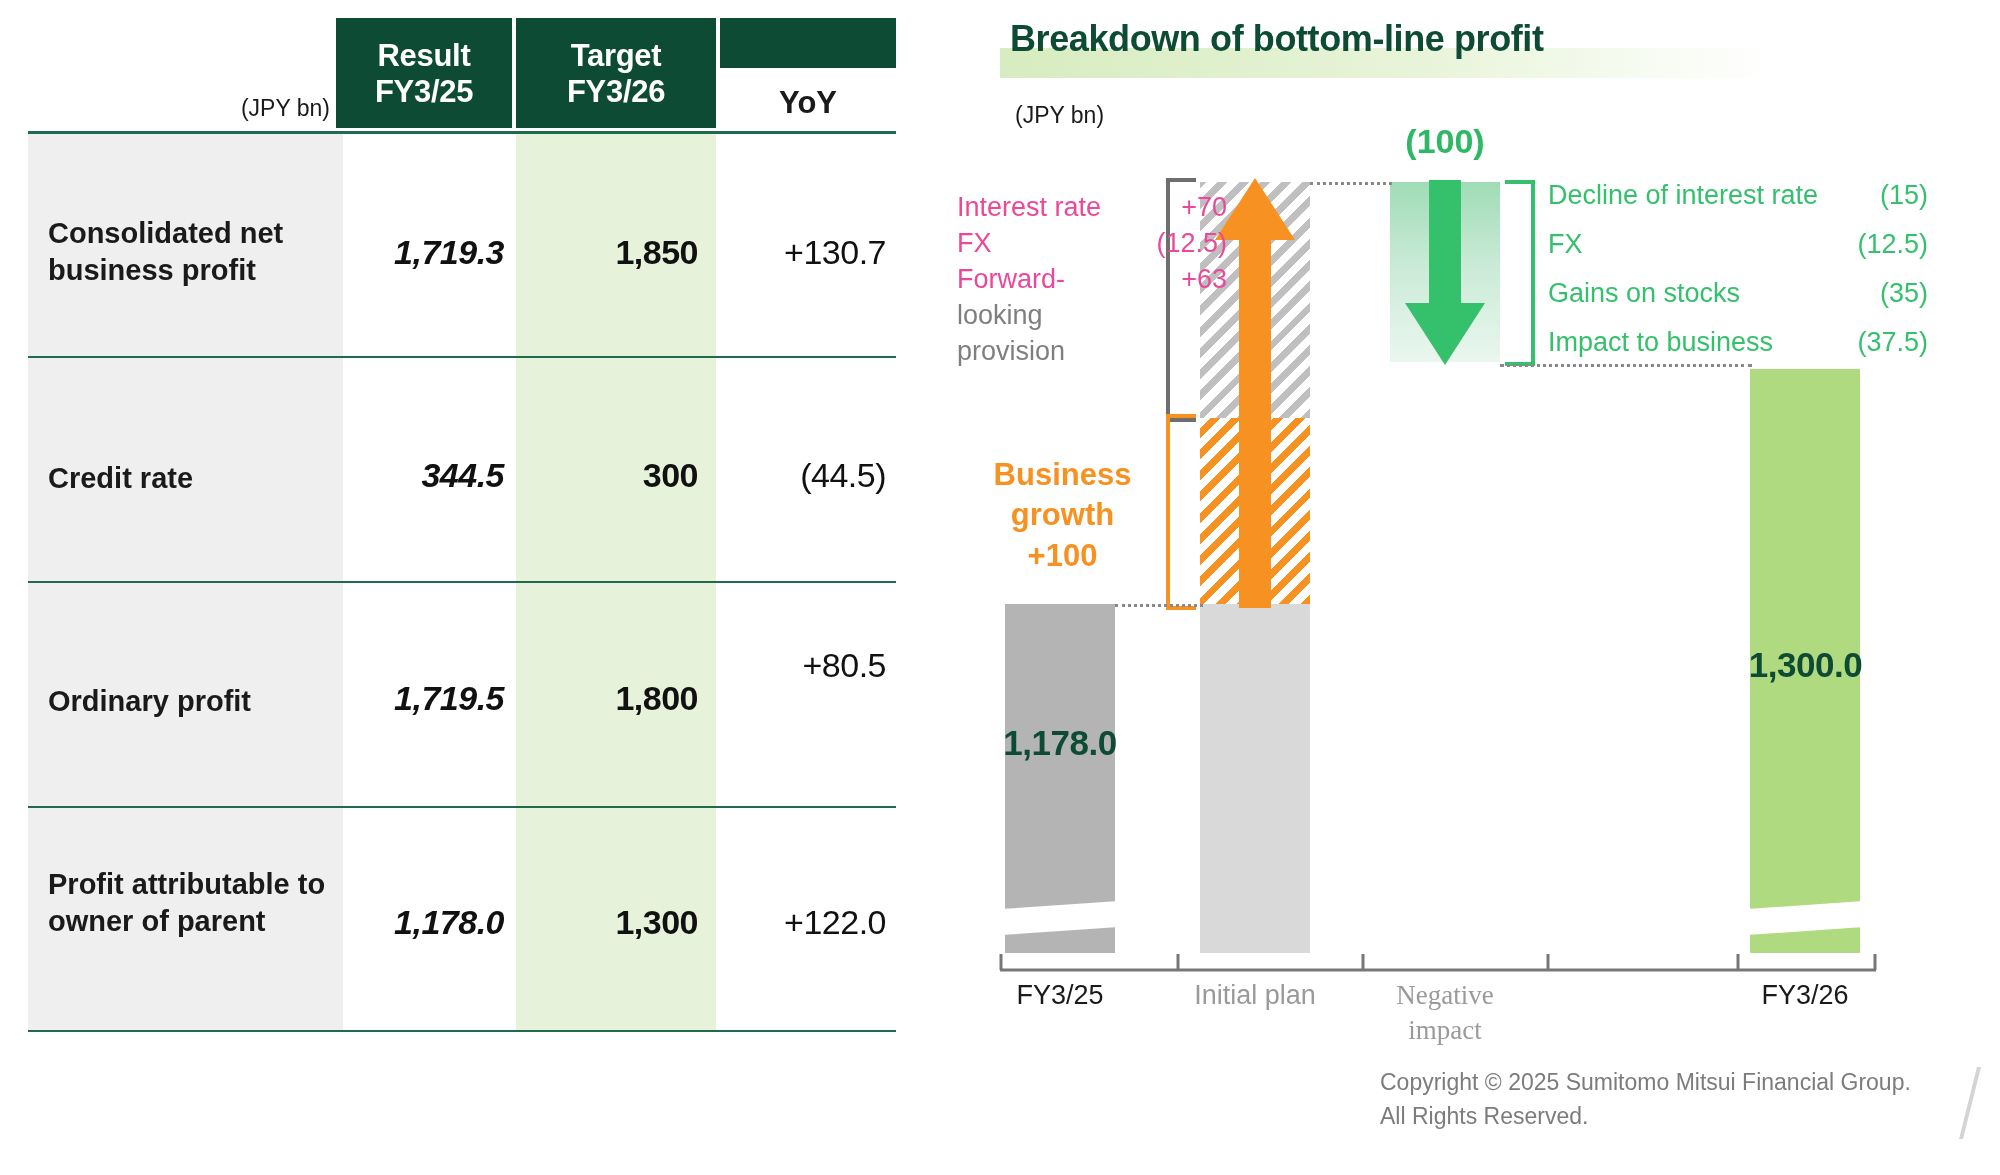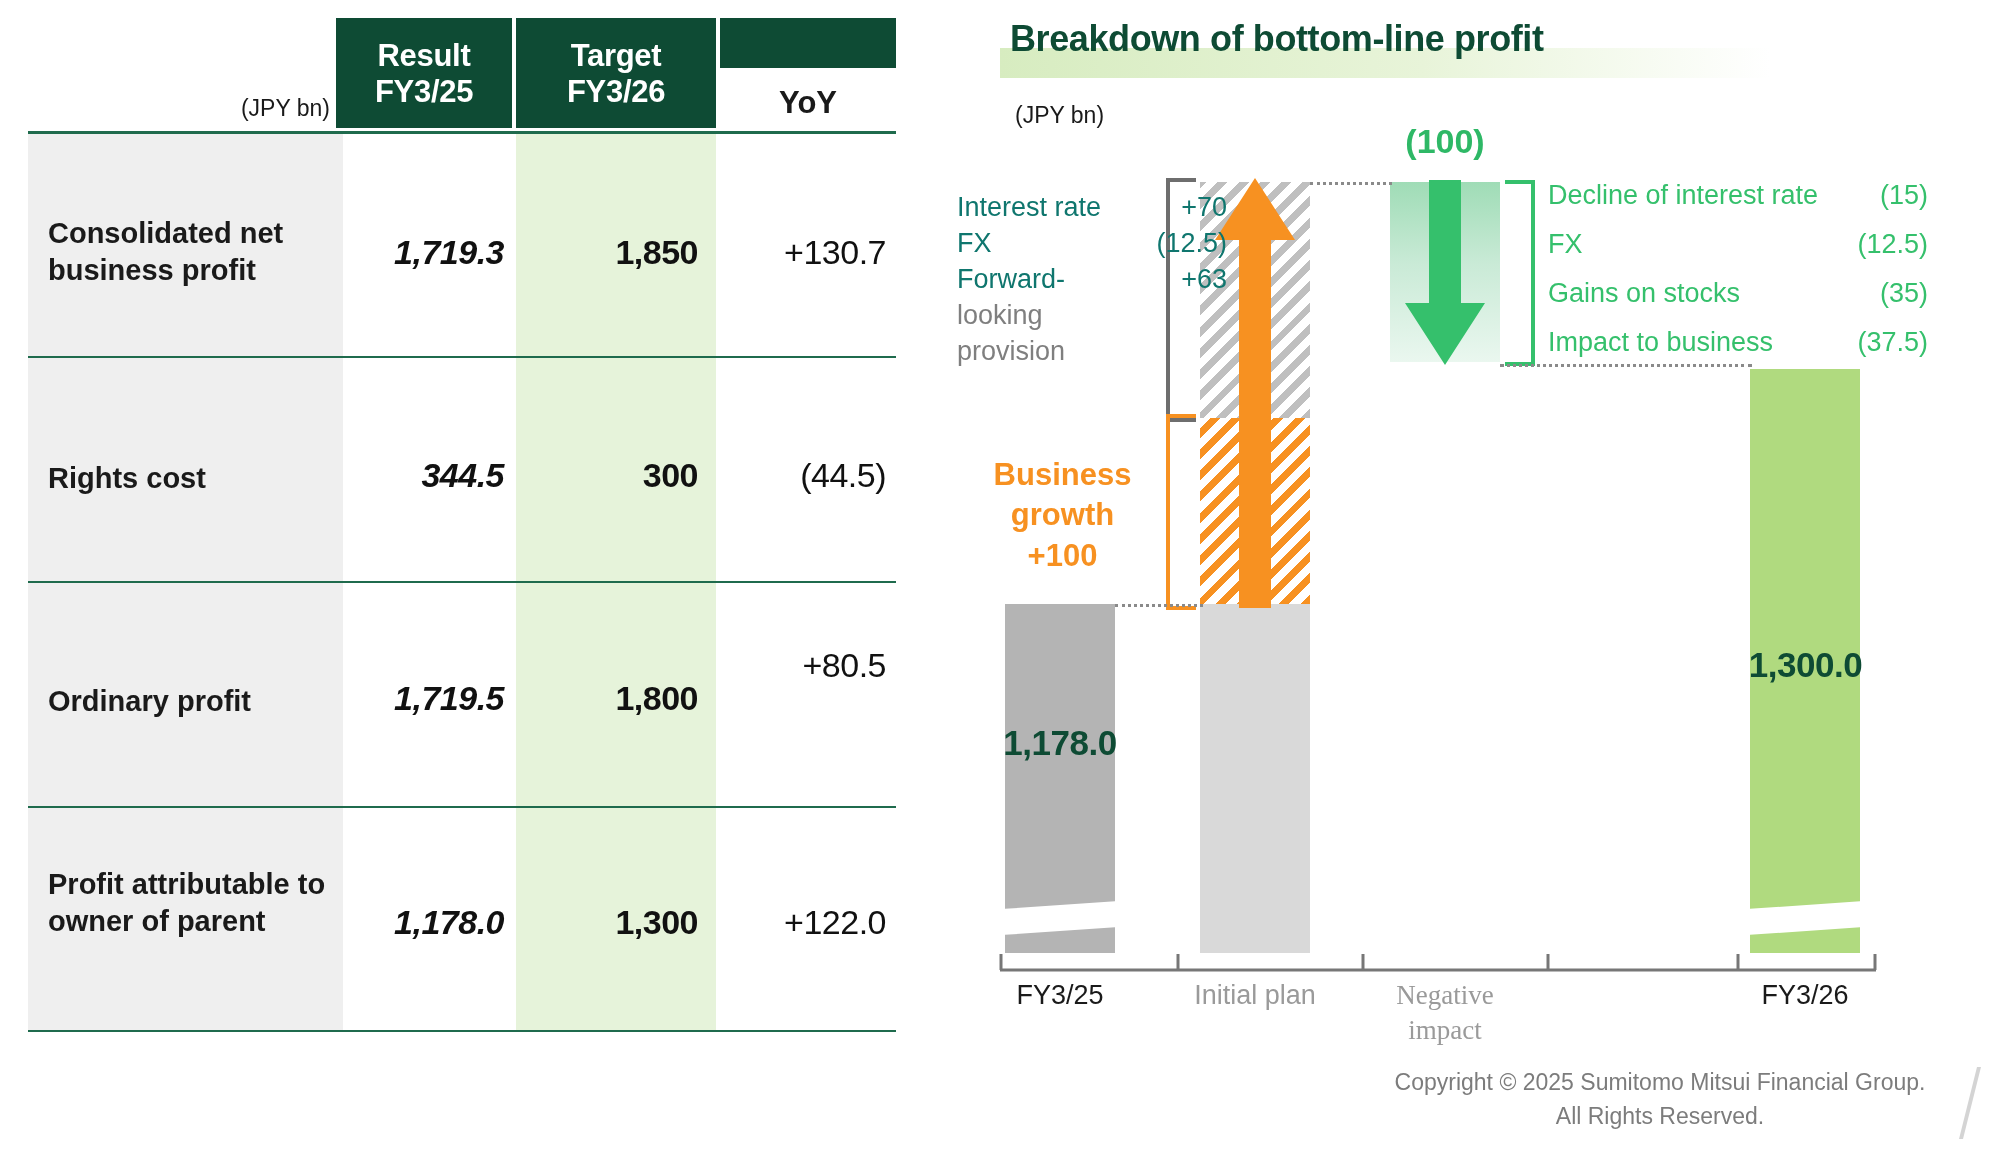--- a/index.html
+++ b/index.html
@@ -132,21 +132,21 @@
   
   .dotted {
     position: absolute; height: 0; border-top: 3px dotted #8a8a8a;
   }
   #dot-plan-top { left: 155px; top: 604px; width: 88px; }
   #dot-hatch-top { left: 350px; top: 182px; width: 82px; }
   #dot-neg-bottom { left: 540px; top: 364px; width: 252px; }
 
   
   .ann-row { position: absolute; font-size: 27px; line-height: 1.33; }
-  .ann-left { color: #0f766e; }
+  .ann-left { color: #ec4899; }
   .ann-left .ann-name { position: absolute; left: 0; width: 210px; text-align: left; }
   .ann-left .ann-val  { position: absolute; left: 150px; width: 120px; text-align: right; }
 
   .ann-right { color: #35c06c; }
   .ann-right .ann-name { position: absolute; left: 0; width: 290px; text-align: left; }
   .ann-right .ann-val  { position: absolute; left: 260px; width: 120px; text-align: right; }
 
   #left-ann { position: absolute; left: -3px; top: 190px; width: 280px; }
   #left-ann .ann-wrap { position: relative; height: 36px; }
   #left-ann-extra {
@@ -180,21 +180,21 @@
   .axis-label.dark { color: #1a1a1a; }
   .axis-label.muted { color: #9a9a9a; }
   #ax-fy25 { left: 30px; width: 140px; }
   #ax-plan { left: 225px; width: 140px; }
   #ax-neg  { left: 400px; width: 170px; font-family: Liberation Serif, serif; }
   #ax-fy26 { left: 775px; width: 140px; }
 
   
   #footer {
     position: absolute; right: 60px; bottom: 42px; width: 560px;
-    text-align: center; font-size: 23px; line-height: 1.45; color: #7c7c7c;
+    text-align: left; font-size: 23px; line-height: 1.45; color: #7c7c7c;
   }
   #footer-slash {
     position: absolute; right: 28px; bottom: 36px; width: 4px; height: 72px;
     background: #d4d4d4; transform: skewX(-14deg);
   }
 </style>
 </head>
 <body>
 
 <div id="slide">
@@ -227,21 +227,21 @@
     <div class="row-rule" style="top:1030px"></div>
 
     <div class="tbl-row" style="top:0">
       <div class="tbl-name" style="top:215px">Consolidated net business profit</div>
       <div class="tbl-val result" style="top:233px">1,719.3</div>
       <div class="tbl-val target" style="top:233px">1,850</div>
       <div class="tbl-yoy" style="top:233px">+130.7</div>
     </div>
 
     <div class="tbl-row" style="top:0">
-      <div class="tbl-name" style="top:460px">Rights cost</div>
+      <div class="tbl-name" style="top:460px">Credit rate</div>
       <div class="tbl-val result" style="top:456px">344.5</div>
       <div class="tbl-val target" style="top:456px">300</div>
       <div class="tbl-yoy" style="top:456px">(44.5)</div>
     </div>
 
     <div class="tbl-row" style="top:0">
       <div class="tbl-name" style="top:683px">Ordinary profit</div>
       <div class="tbl-val result" style="top:679px">1,719.5</div>
       <div class="tbl-val target" style="top:679px">1,800</div>
       <div class="tbl-yoy" style="top:646px">+80.5</div>

